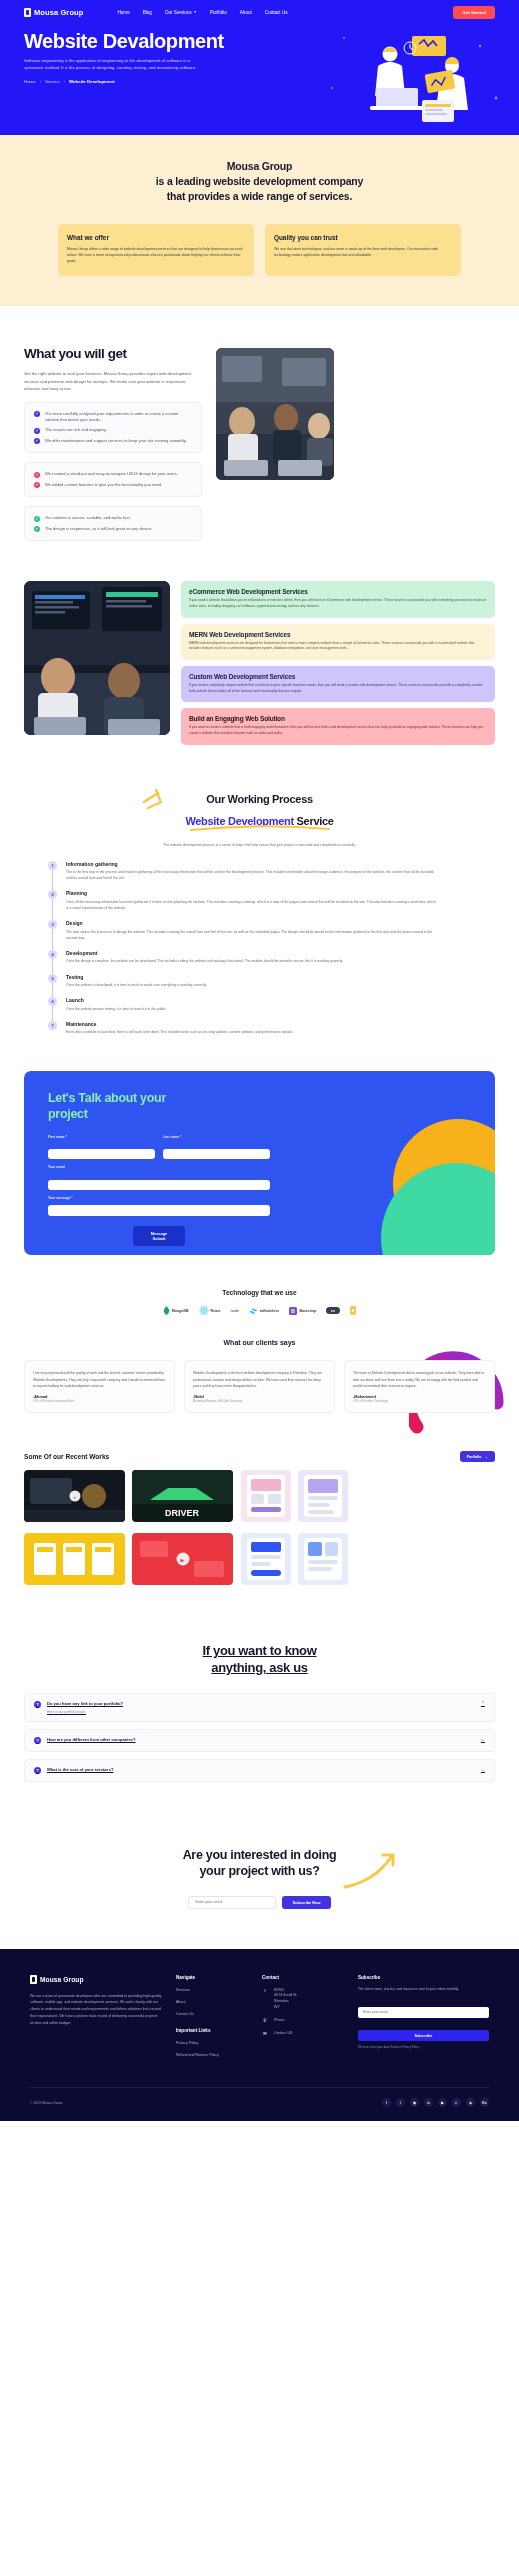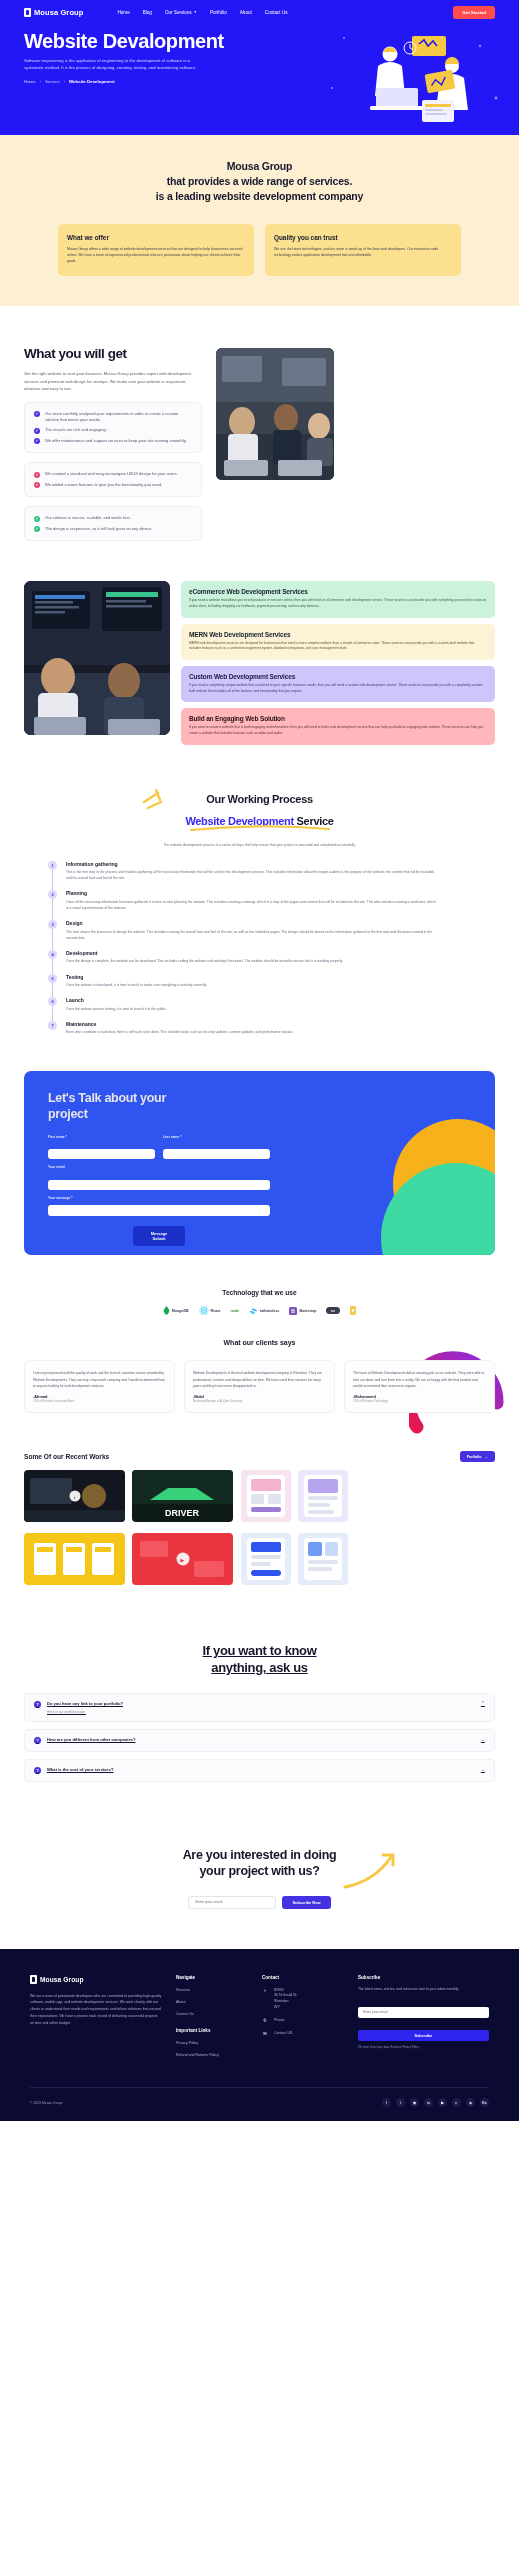--- a/index.html
+++ b/index.html
@@ -127,21 +127,21 @@
 
   
   .talk-wrap { padding: 6px 24px 30px 24px; }
   .talk {
     background: #2f54f0; border-radius: 7px; position: relative; overflow: hidden;
     padding: 20px 24px 22px 24px; height: 184px;
   }
   .blob-y { position: absolute; right: -28px; top: 48px; width: 130px; height: 130px; border-radius: 50%; background: #f7b21b; }
   .blob-g { position: absolute; right: -36px; top: 92px; width: 150px; height: 150px; border-radius: 50%; background: #3fd9a4; }
   .talk-inner { position: relative; z-index: 2; }
-  .talk h2 { color: #e5e5e5; font-size: 12.5px; font-weight: 800; line-height: 1.22; letter-spacing: -.3px; max-width: 130px; }
+  .talk h2 { color: #86efac; font-size: 12.5px; font-weight: 800; line-height: 1.22; letter-spacing: -.3px; max-width: 130px; }
   .frm { margin-top: 13px; max-width: 222px; }
   .frow { display: flex; gap: 8px; }
   .fg { flex: 1; margin-bottom: 6px; }
   .fg label { display: block; color: #e2e6ff; font-size: 3.3px; margin-bottom: 2.5px; font-weight: 600; }
   .fg input, .fg textarea {
     width: 100%; border: none; border-radius: 3px; background: #fff;
     height: 10px; padding: 0 4px; font-size: 3.4px; font-family: inherit; outline: none;
   }
   .fg textarea { height: 11px; resize: none; padding-top: 3px; }
   .submit {
@@ -330,22 +330,22 @@
         <a href="#" style="color:inherit;text-decoration:none">Service</a>
         <span class="sep">›</span>
         <span class="cur">Website Development</span>
       </div>
     </div>
   </section>
 
   <section class="cream">
     <div class="cream-head">
       <div>Mousa Group</div>
+      <div>is a leading website development company</div>
       <div>that provides a wide range of services.</div>
-      <div>is a leading website development company</div>
     </div>
     <div class="cream-cards">
       <div class="cream-card">
         <h3>What we offer</h3>
         <p>Mousa Group offers a wide range of website development services that are designed to help businesses succeed online. We have a team of experienced professionals who are passionate about helping our clients achieve their goals.</p>
       </div>
       <div class="cream-card">
         <h3>Quality you can trust</h3>
         <p>We use the latest technologies, and our team is made up of the best web developers. Our innovative code technology makes application development fast and affordable.</p>
       </div>

